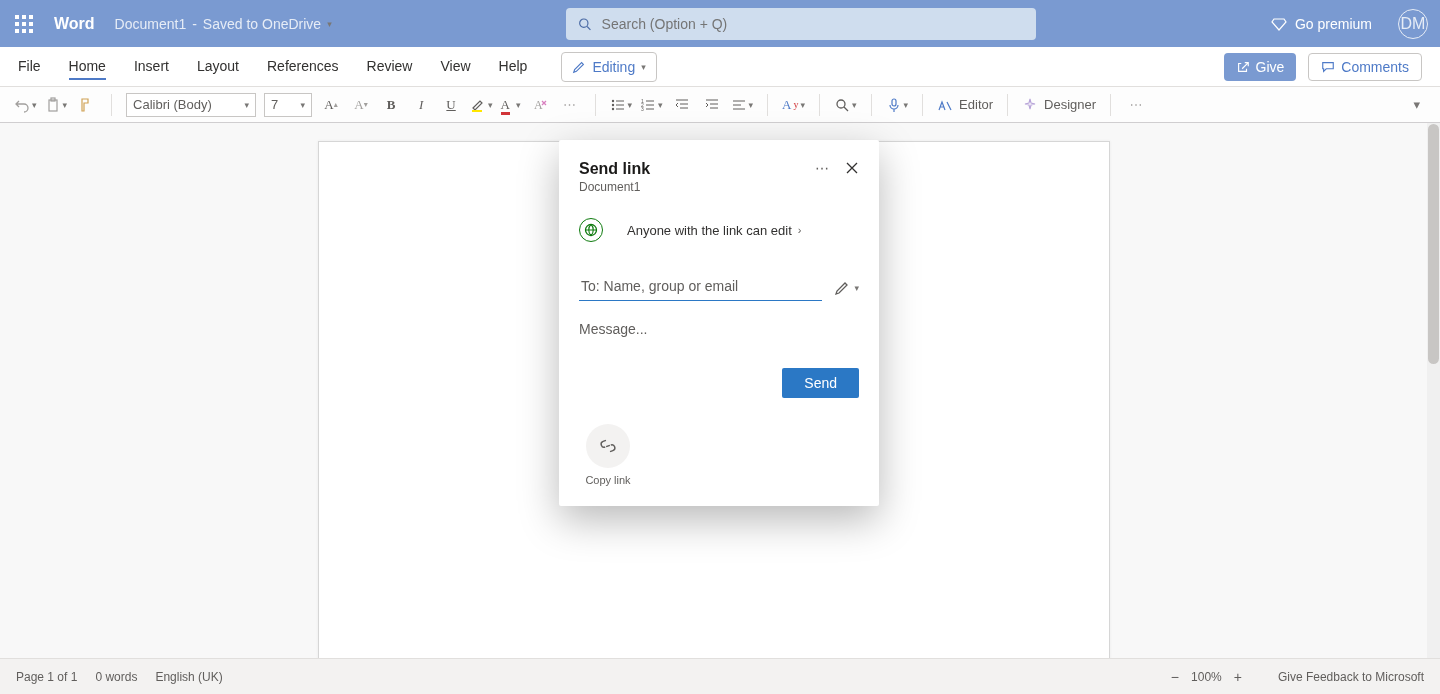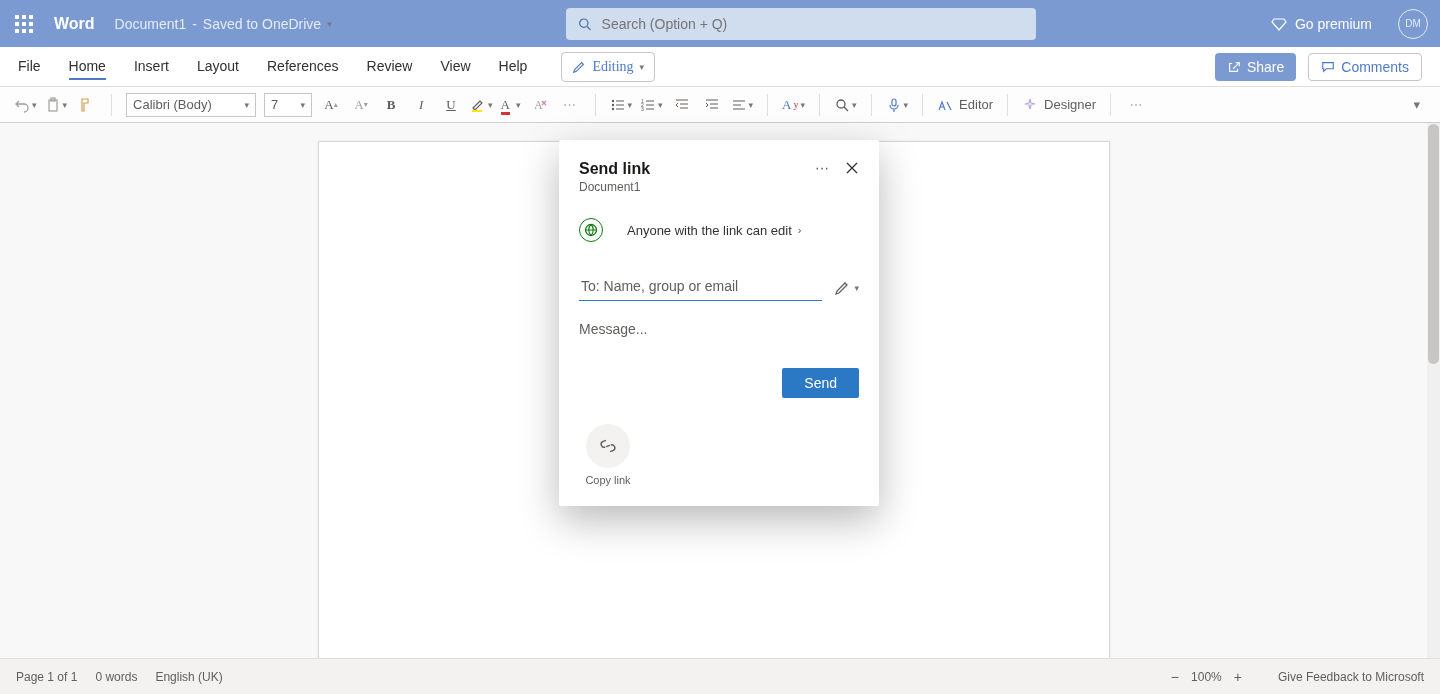--- a/index.html
+++ b/index.html
@@ -50,21 +50,21 @@
     gap: 10px;
   }
   .search-wrap input {
     background: transparent; border: none; outline: none;
     width: 100%; font-size: 14px; color: #4a6aa5;
   }
   .premium { display:flex; align-items:center; gap:8px; font-size:14px; cursor:pointer;}
   .avatar {
     width: 30px; height: 30px; border:1.5px solid #e6ecf6; border-radius:50%;
     display:flex; align-items:center; justify-content:center;
-    font-size:10px; margin-left:14px; color:#e6ecf6; cursor:pointer;
+    font-size:16px; margin-left:14px; color:#e6ecf6; cursor:pointer;
   }
 
   
   .tabs-row {
     height: 40px;
     border-bottom: 1px solid #e1dfdd;
     display: flex;
     align-items: center;
     padding: 0 18px;
     gap: 28px;
@@ -76,21 +76,20 @@
   .tab.active { border-bottom-color: #4e7ac7; color:#323130; font-weight:400;}
   .mode-btn {
     border: 1px solid #c8c6c4;
     border-radius: 4px;
     height: 30px;
     padding: 0 10px;
     display:flex; align-items:center; gap:6px;
     color:#4e7ac7;
     cursor:pointer;
     margin-left: 6px;
-    font-family: Liberation Serif, serif;
   }
   .tabs-right { margin-left:auto; display:flex; gap:12px; align-items:center;}
   .share-btn {
     background:#7a9ad1; color:#fff; border-radius:4px;
     height:28px; padding:0 12px; display:flex; align-items:center; gap:6px; cursor:pointer;
   }
   .comments-btn {
     border:1px solid #c8c6c4; border-radius:4px; height:28px;
     padding:0 12px; display:flex; align-items:center; gap:6px; color:#4e7ac7; cursor:pointer;
   }
@@ -266,21 +265,21 @@
     </svg>
     <span>Editing</span>
     <span class="caret">▾</span>
   </div>
 
   <div class="tabs-right">
     <div class="share-btn">
       <svg width="14" height="14" viewBox="0 0 16 16">
         <path d="M10 3 L14 3 L14 7 M14 3 L7 10 M6 4 H3 V13 H12 V10" fill="none" stroke="#fff" stroke-width="1.3"></path>
       </svg>
-      <span>Share</span>
+      <span>Give</span>
     </div>
     <div class="comments-btn">
       <svg width="14" height="14" viewBox="0 0 16 16">
         <path d="M2 3 H14 V10 H6 L3 13 V10 H2 Z" fill="none" stroke="#4e7ac7" stroke-width="1.3"></path>
       </svg>
       <span>Comments</span>
     </div>
   </div>
 </div>
 

